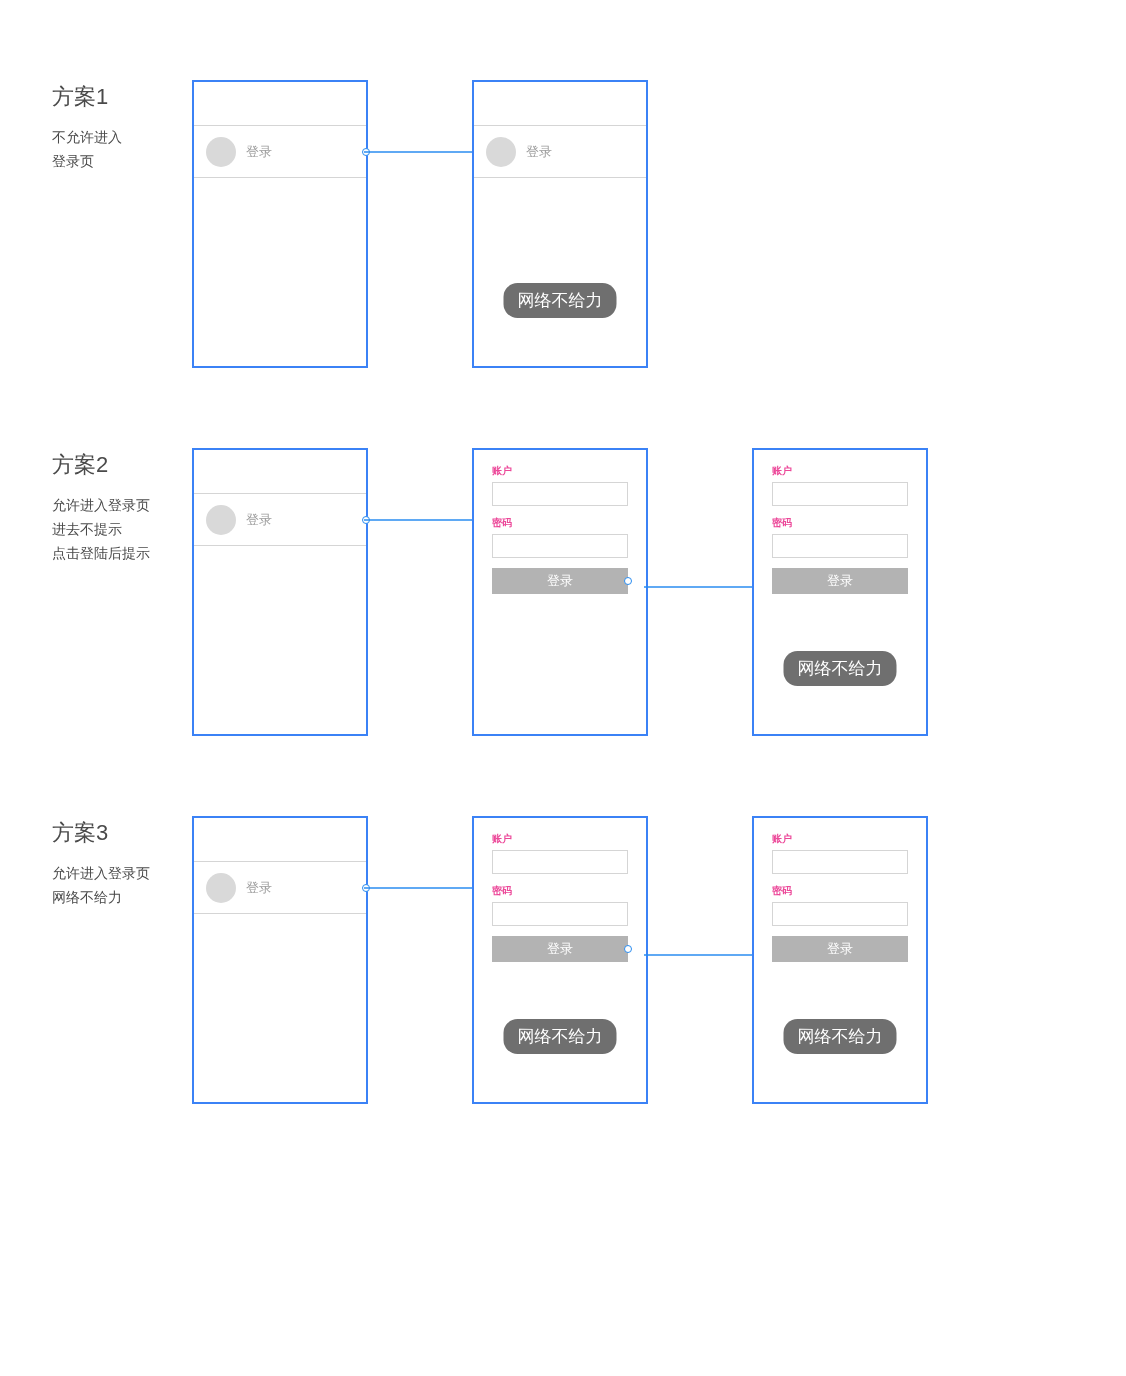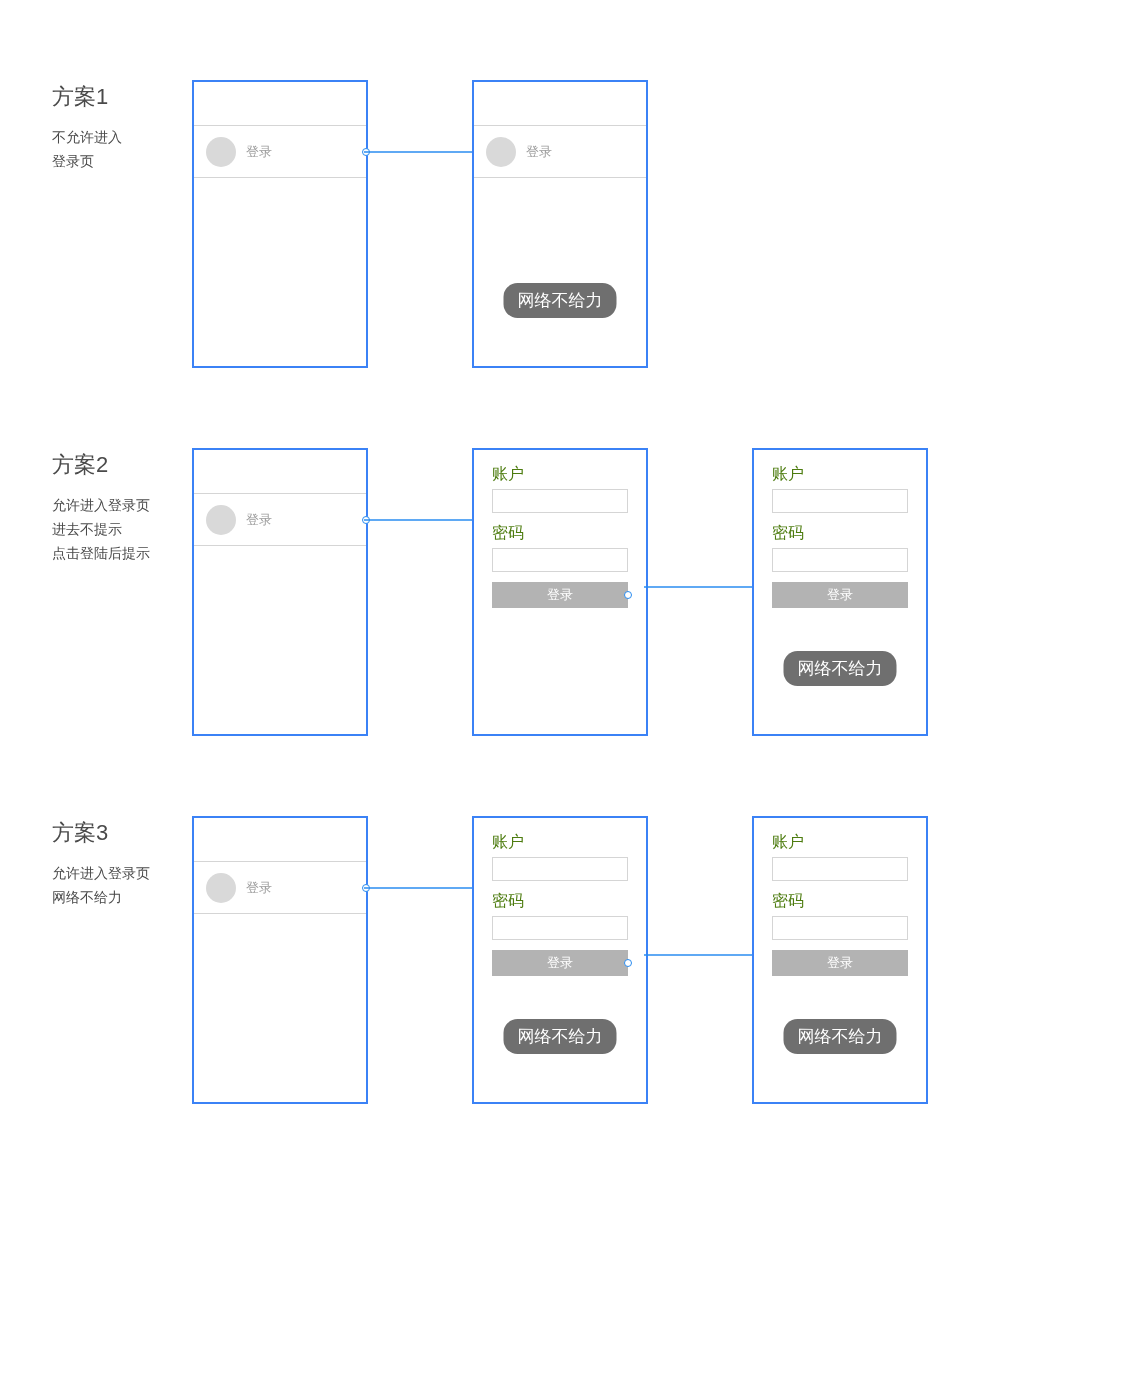--- a/index.html
+++ b/index.html
@@ -73,23 +73,24 @@
       color: #fff;
       font-size: 17px;
       padding: 6px 14px;
       border-radius: 14px;
       white-space: nowrap;
     }
     .form-body {
       padding: 14px 18px 0 18px;
     }
     .form-label {
-      font-size: 16px;
-      color: #4d7c0f;
+      font-size: 10px;
+      color: #ec4899;
       margin-bottom: 4px;
+      font-weight: bold;
     }
     .form-input {
       width: 100%;
       height: 24px;
       border: 1px solid #d5d5d5;
       margin-bottom: 10px;
       background: #fff;
     }
     .login-btn {
       width: 100%;

